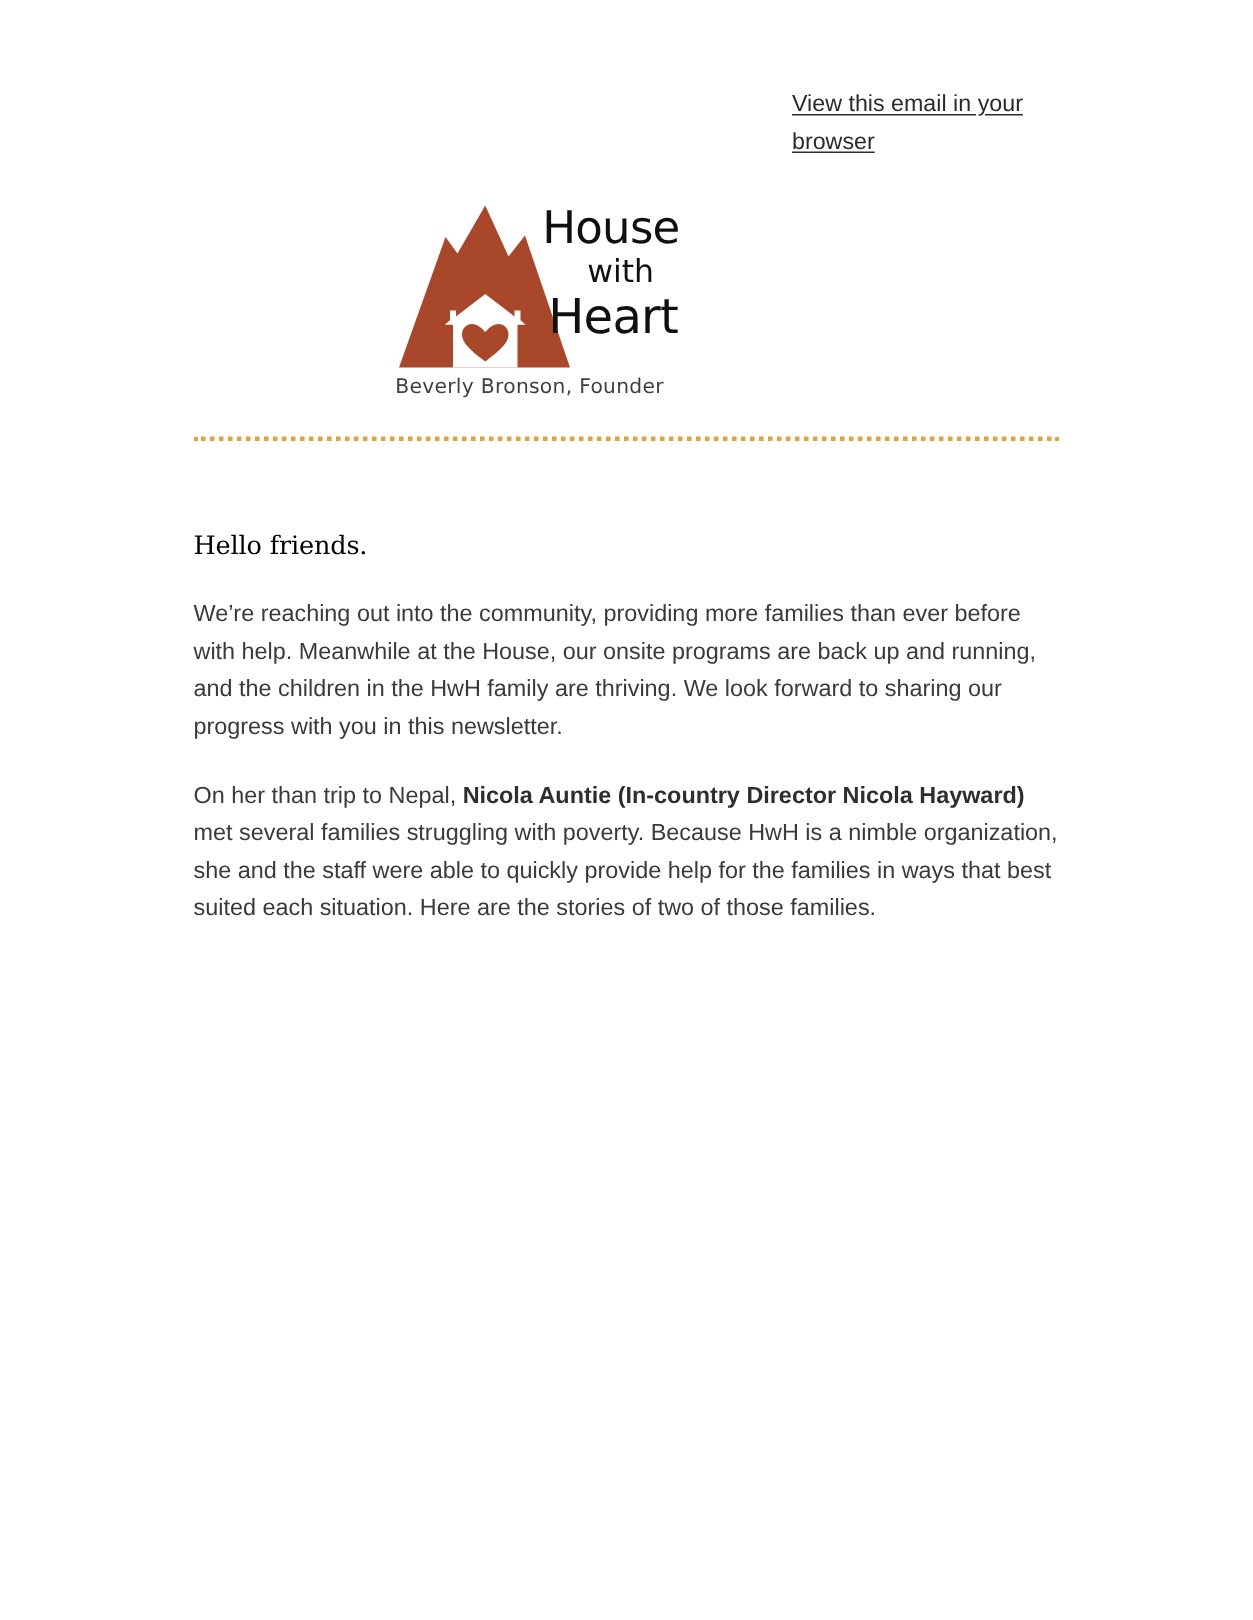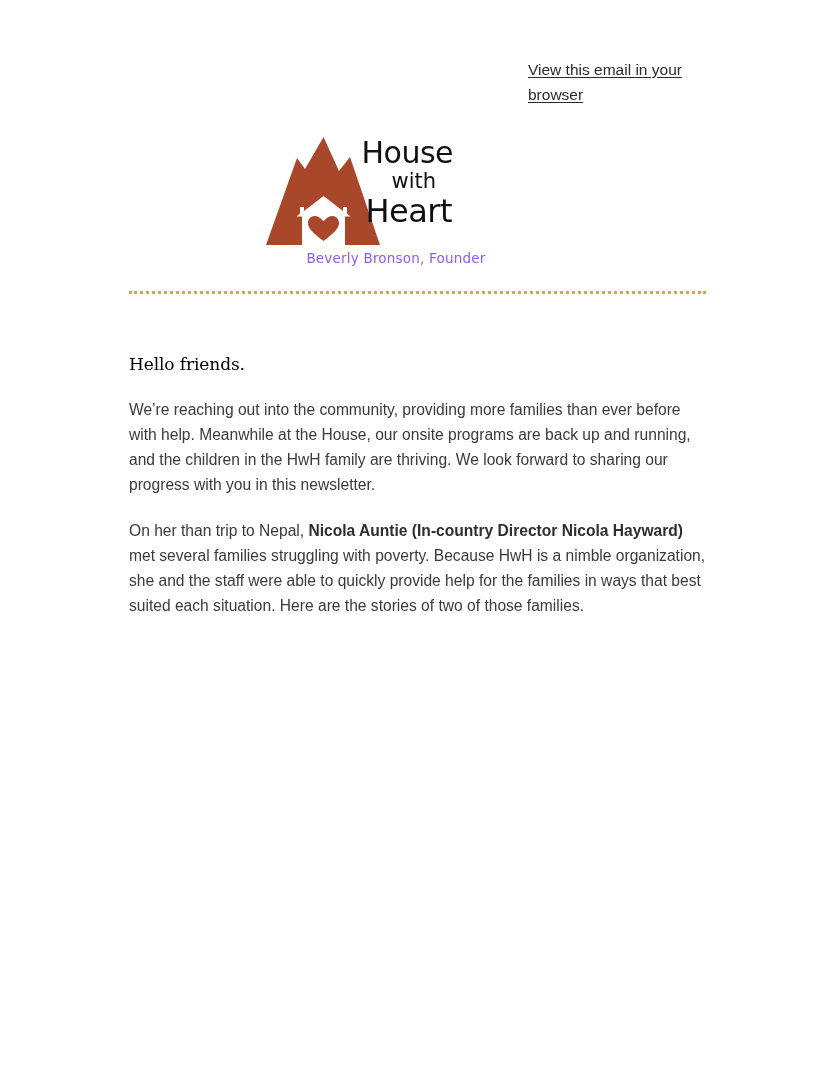--- a/index.html
+++ b/index.html
@@ -91,24 +91,24 @@
     font-size: 32px;
     letter-spacing: -0.5px;
     line-height: 34px;
     font-weight: 400;
   }
   .logo-founder {
     position: absolute;
     left: 0;
     top: 117px;
     width: 222px;
-    text-align: right;
+    text-align: left;
     font-family: "DejaVu Sans", sans-serif;
     font-size: 13.5px;
-    color: #8b5cf6;
+    color: #404040;
     letter-spacing: 0.2px;
   }
 
   
   .divider {
     position: absolute;
     left: 129px;
     top: 291px;
     width: 577px;
     height: 0;

